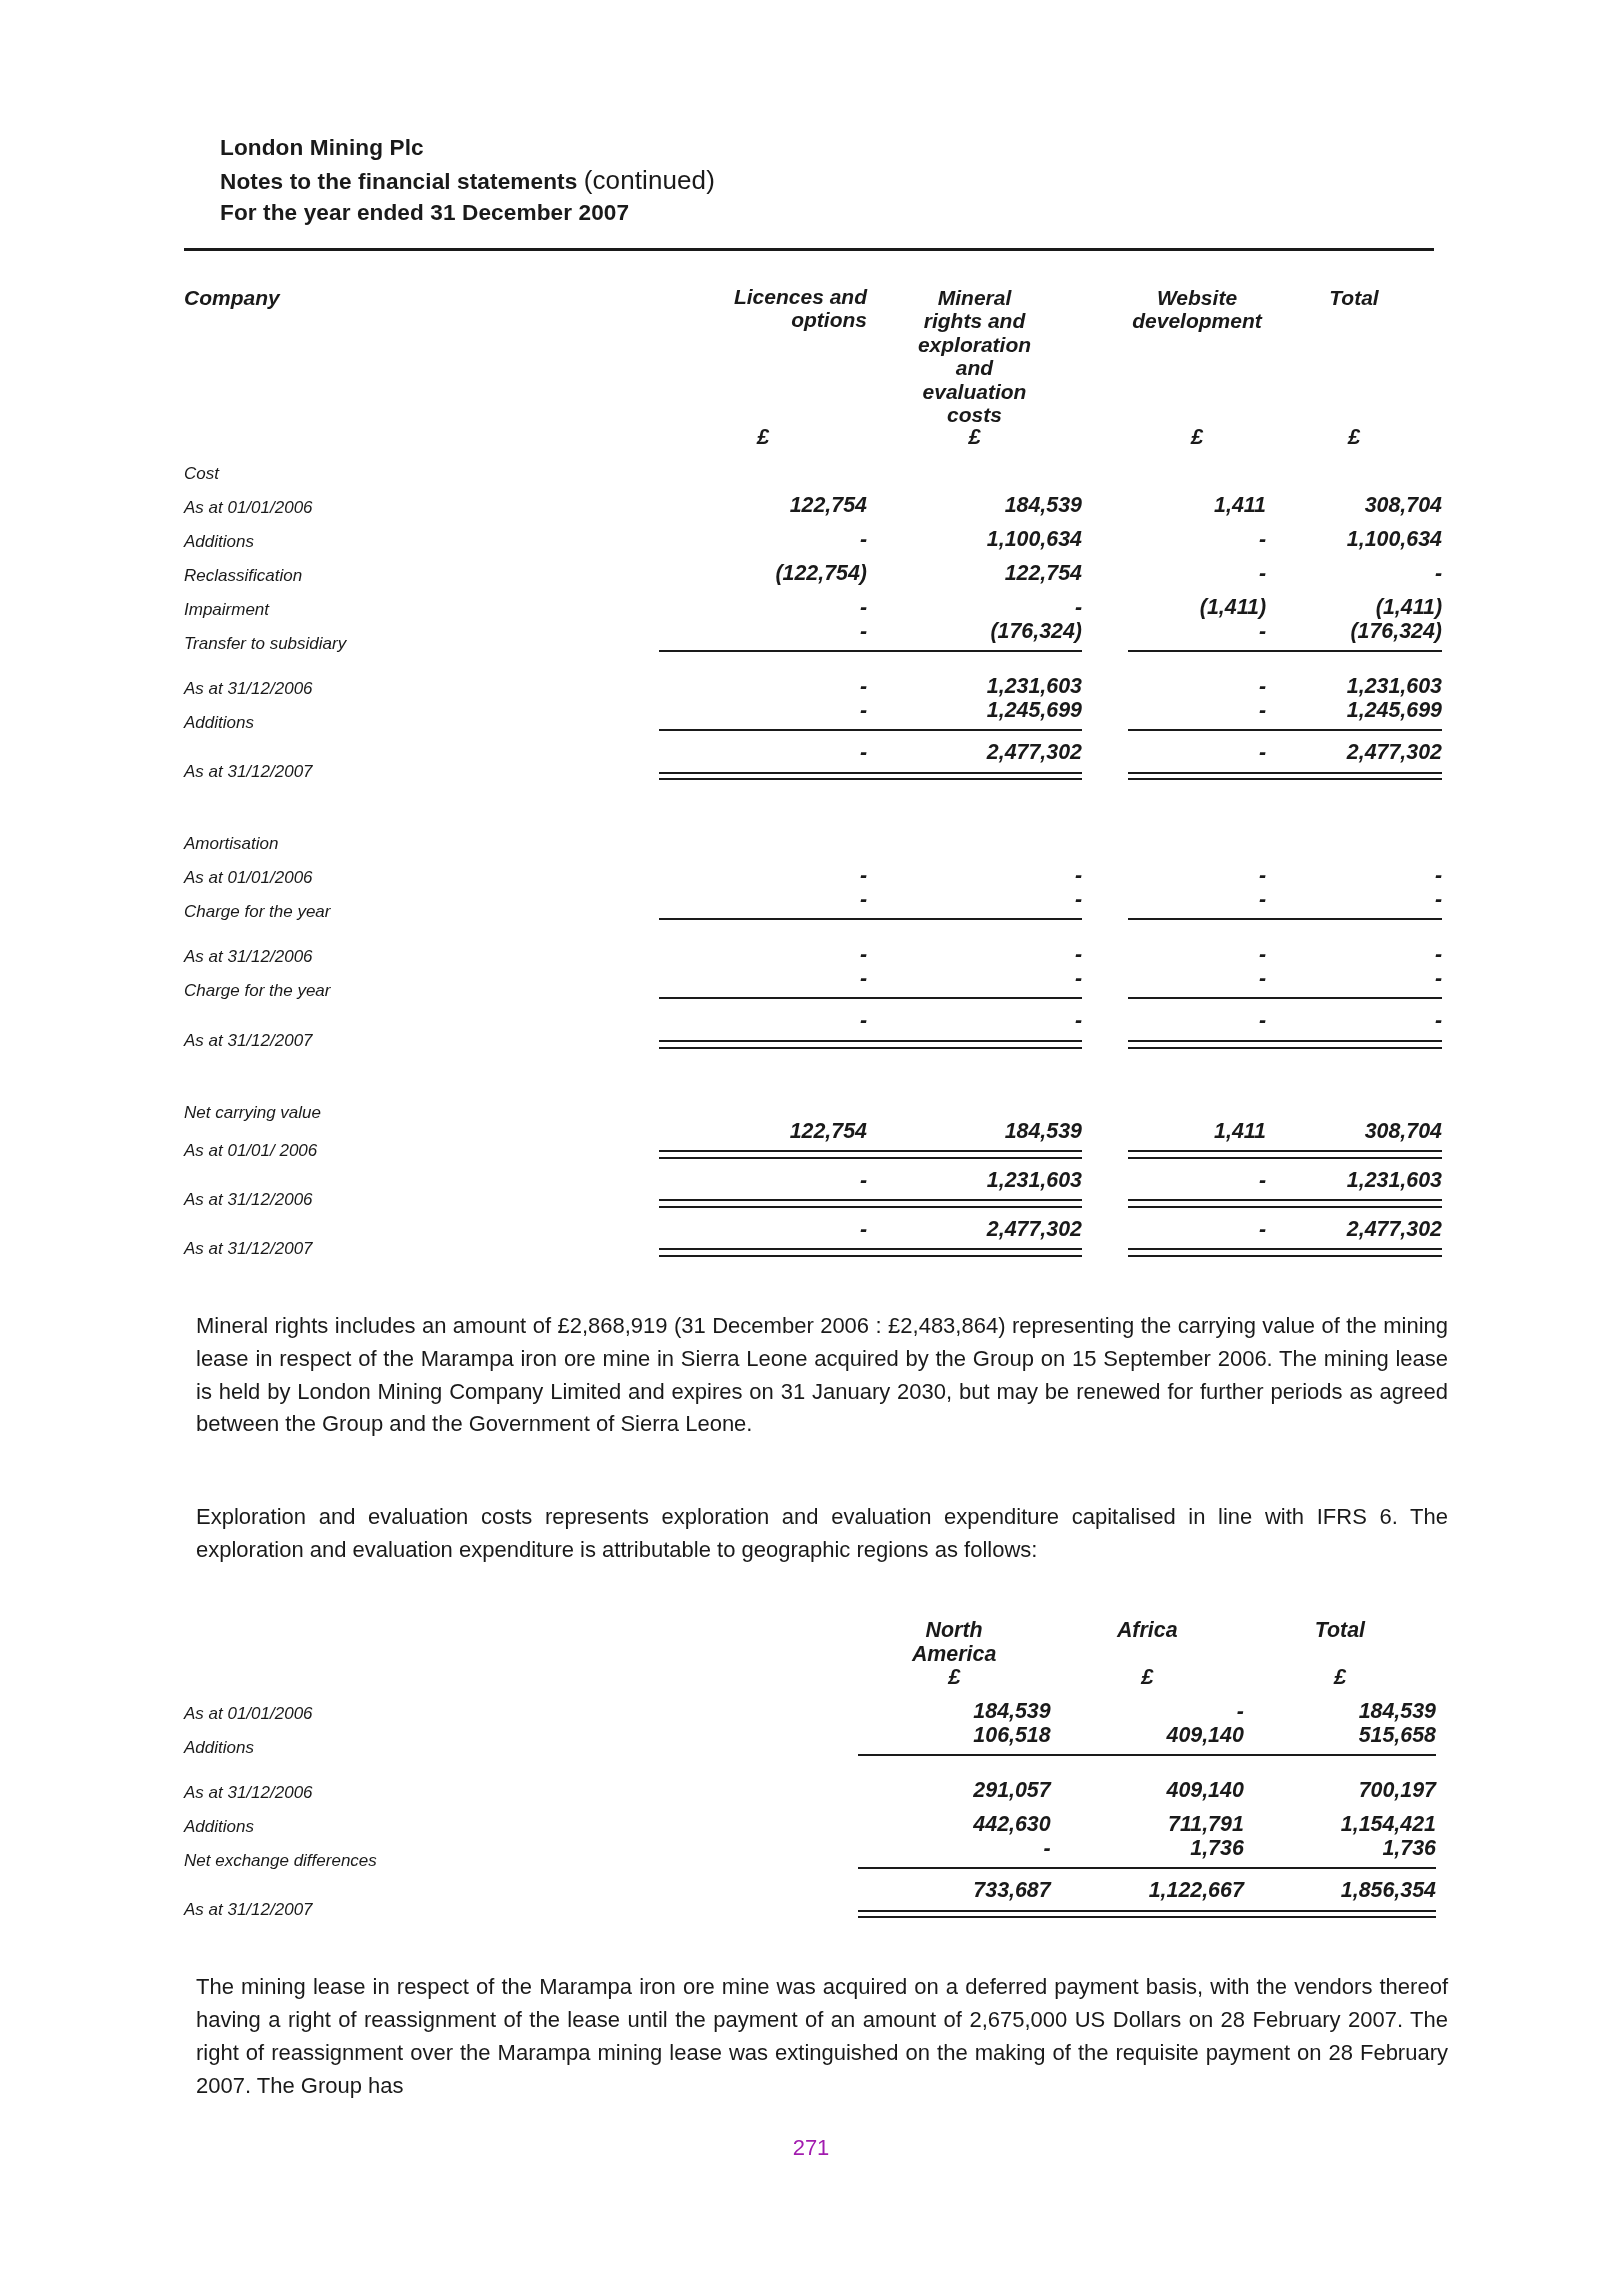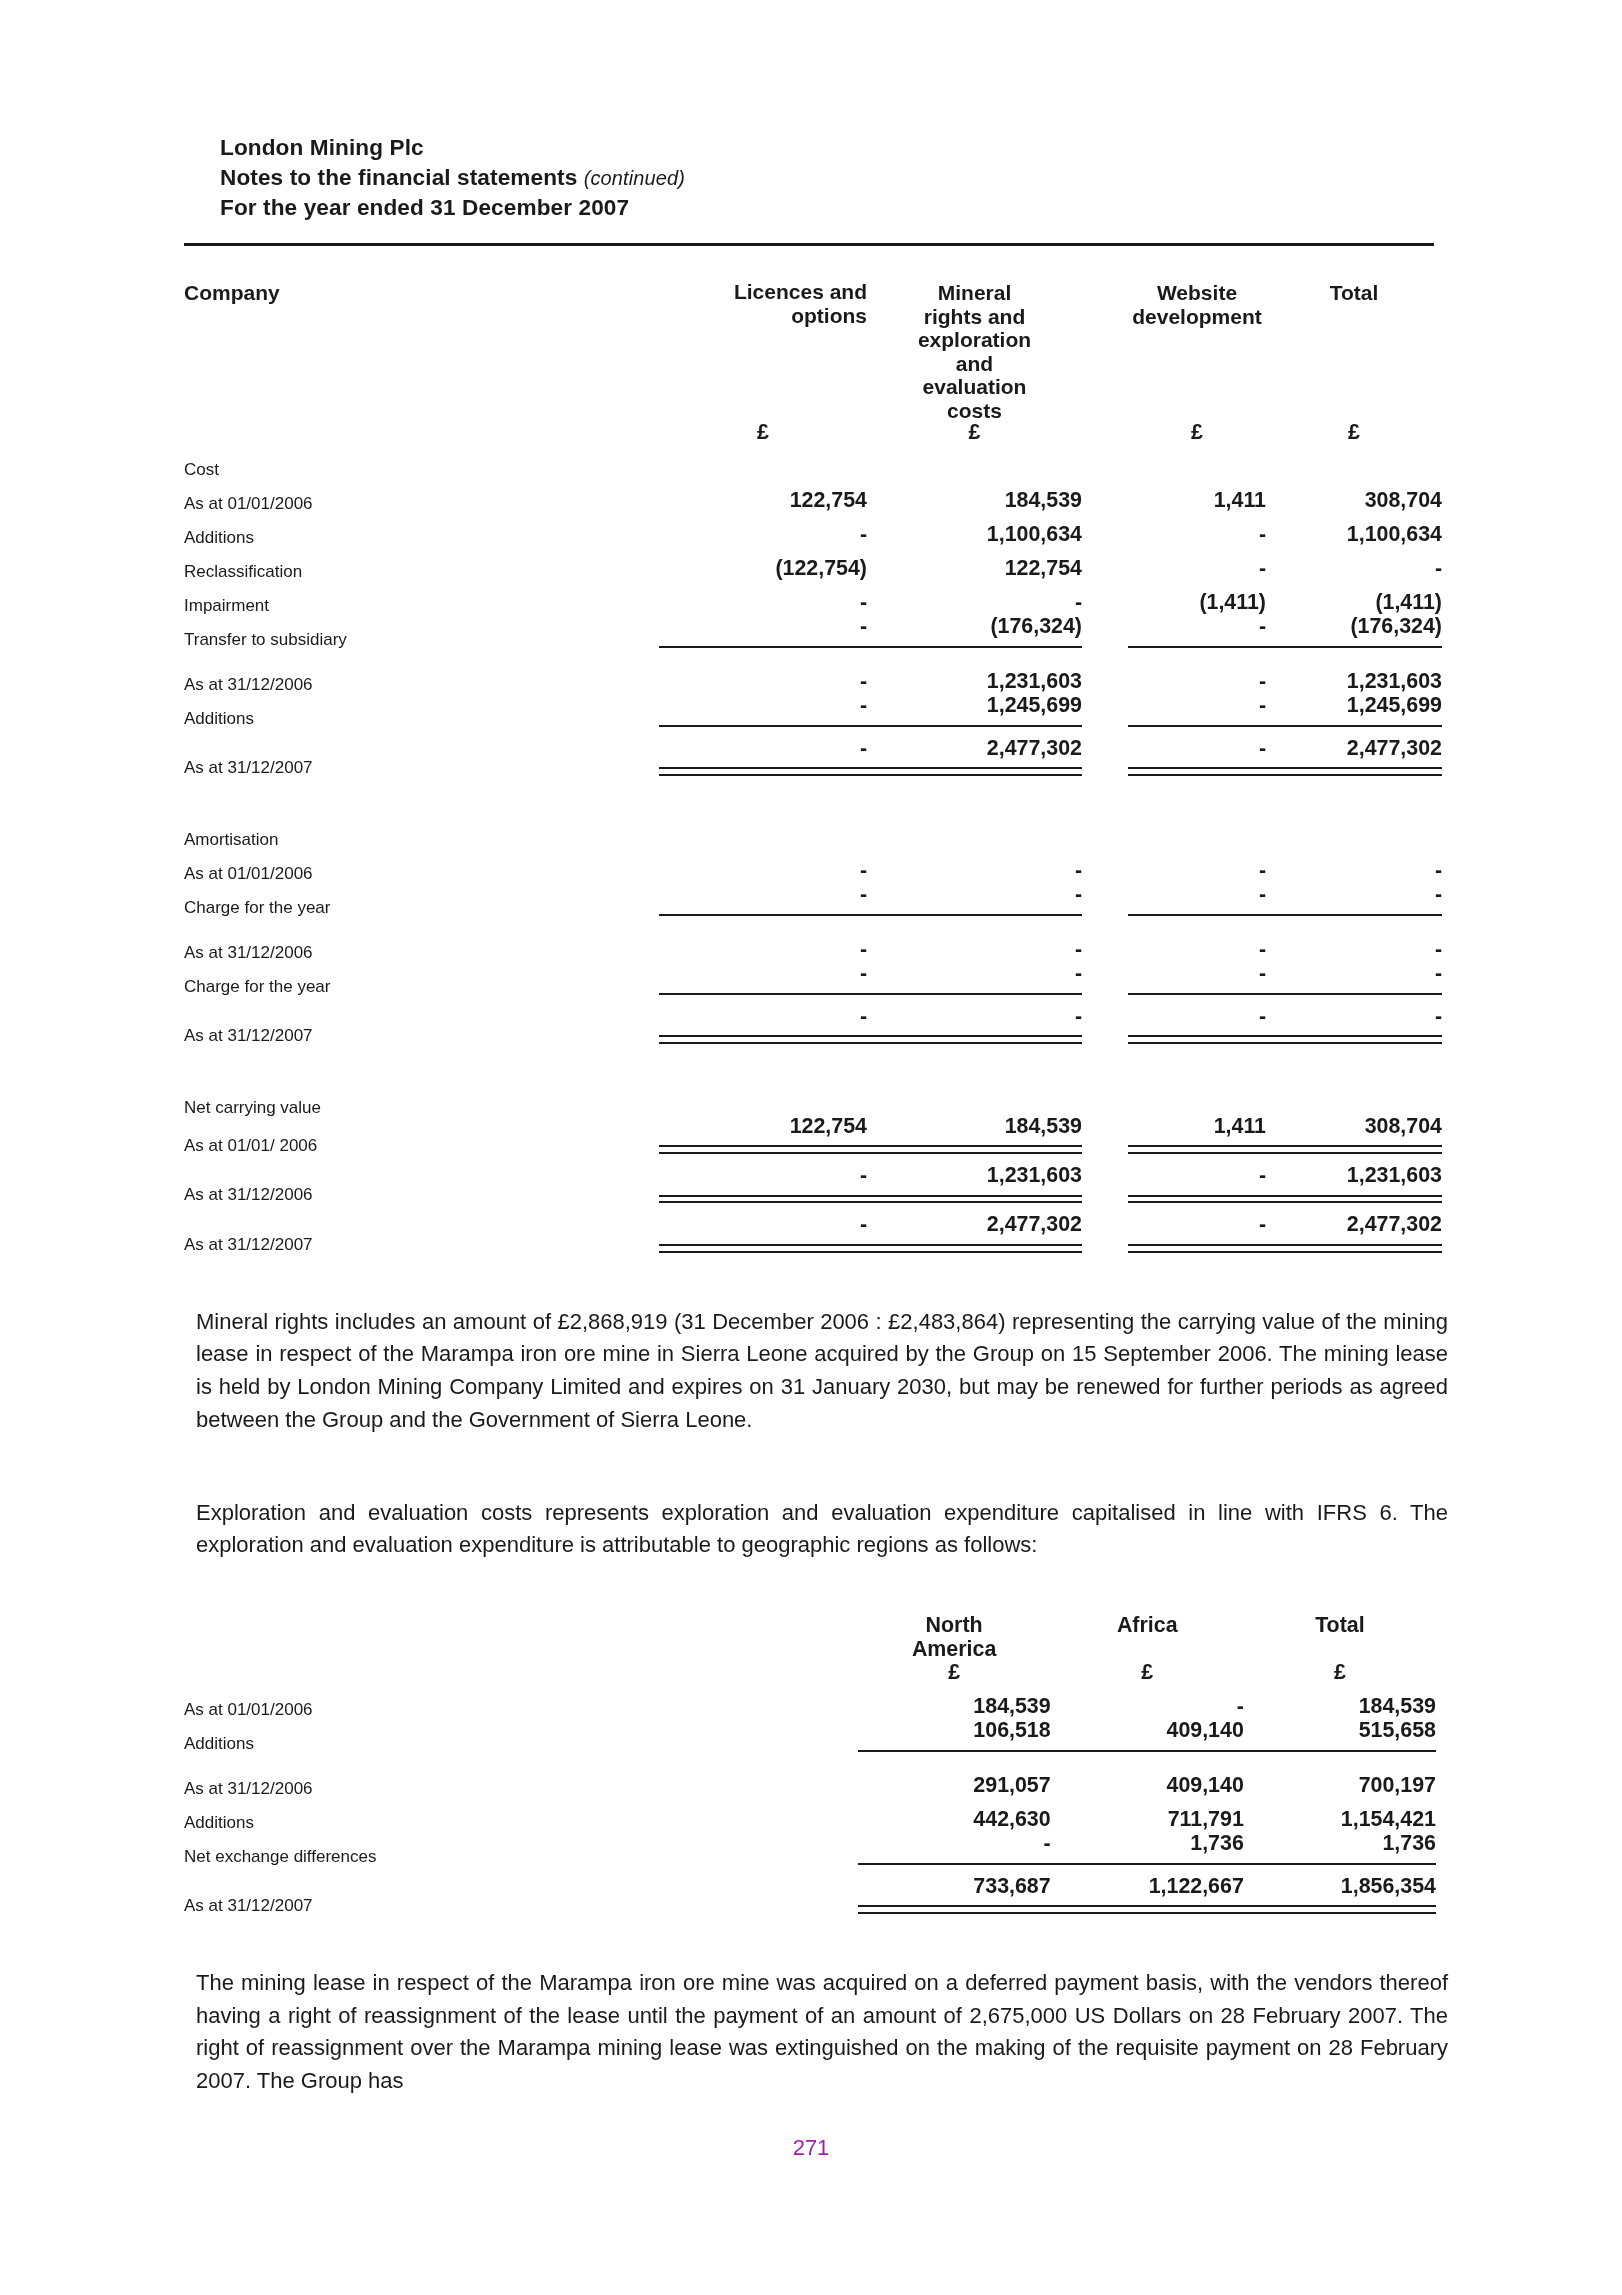--- a/index.html
+++ b/index.html
@@ -33,35 +33,35 @@
   .doc-header {
     padding-top: 133px;
     font-size: 22.6px;
     font-weight: bold;
     letter-spacing: 0.1px;
     line-height: 1.33;
   }
   .doc-header .line { white-space: nowrap; margin-left: 36px; }
   .doc-header .cont {
     font-weight: normal;
-    font-style: italic;
-    font-size: 20px;
+    font-size: 26px;
   }
   .header-rule {
     margin-top: 20px;
     border-top: 3.2px solid #1a1a1a;
     width: 1250px;
   }
 
   
   table.fin {
     border-collapse: collapse;
     width: 1252px;
     table-layout: fixed;
     font-size: 21px;
+    font-style: italic;
   }
   table.fin td {
     padding: 0;
     vertical-align: bottom;
     line-height: 1.0;
   }
 
   td.num {
     text-align: right;
     font-weight: bold;

